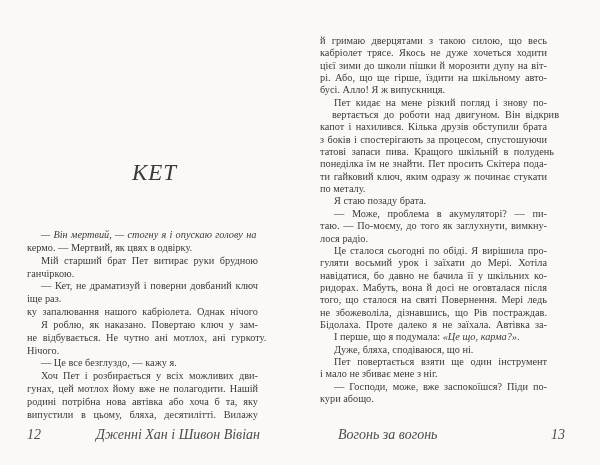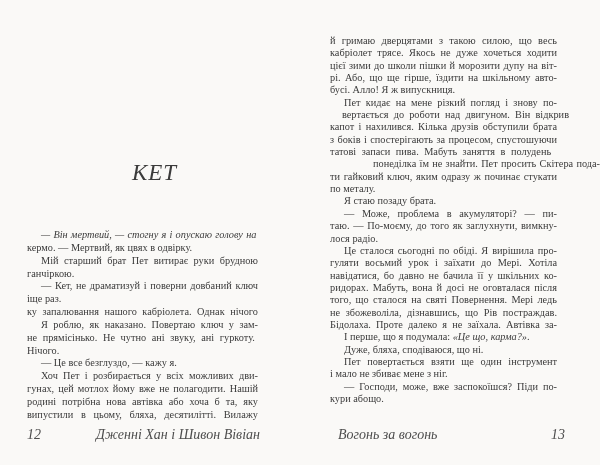--- a/index.html
+++ b/index.html
@@ -12,21 +12,21 @@
   .chapter-title{
     position:absolute;left:27px;top:144px;width:231px;
     text-align:center;font-style:italic;font-weight:normal;
     font-size:23px;line-height:34px;letter-spacing:1px;margin:12px;
     color:var(--ink,#3b3b3b);
   }
   .bodytext{position:absolute;font-size:10.3px;}
   .bodytext .line{white-space:nowrap;overflow:visible;}
   .left-body{left:27px;top:229px;width:231px;}
   .left-body .line{line-height:12.85px;height:12.85px;}
-  .right-body{left:330px;top:35px;width:227px;}
+  .right-body{left:320px;top:35px;width:227px;}
   .right-body .line{line-height:12.35px;height:12.35px;}
   .line.ind{text-indent:14px;}
   .footer{
     position:absolute;top:429px;display:flex;justify-content:space-between;
     font-style:italic;font-size:14px;line-height:12px;
     color:var(--muted,#4d4d4d);
   }
   .footer-left{left:27px;width:233px;}
   .footer-right{left:338px;width:227px;}
 </style>
@@ -39,21 +39,21 @@
     <h1 class="chapter-title">КЕТ</h1>
     <div class="bodytext left-body">
         <div class="line ind" style="word-spacing: 0.652778px; font-style: italic;"><span><span>— Він мертвий, — стогну я і опускаю голову на</span></span></div>
         <div class="line end"><span><span>кермо. — Мертвий, як цвях в одвірку.</span></span></div>
         <div class="line ind" style="word-spacing: 2.82031px;"><span><span>Мій старший брат Пет витирає руки брудною</span></span></div>
         <div class="line end"><span><span>ганчіркою.</span></span></div>
         <div class="line ind" style="word-spacing: 1.12723px;"><span><span>— Кет, не драматизуй і поверни довбаний ключ</span></span></div>
         <div class="line end"><span><span>іще раз.</span></span></div>
         <div class="line" style="word-spacing: 2.9375px;"><span><span>ку запалювання нашого кабріолета. Однак нічого</span></span></div>
         <div class="line ind" style="word-spacing: 2.87277px;"><span><span>Я роблю, як наказано. Повертаю ключ у зам-</span></span></div>
-        <div class="line" style="word-spacing: 3.06027px;"><span><span>не прямісінько. Не чутно ані звуку, ані гуркоту.</span></span></div>
+        <div class="line" style="word-spacing: 3.06027px;"><span><span>не відбувається. Не чутно ані мотлох, ані гуркоту.</span></span></div>
         <div class="line end"><span><span>Нічого.</span></span></div>
         <div class="line ind end"><span><span>— Це все безглуздо, — кажу я.</span></span></div>
         <div class="line ind" style="word-spacing: 2.67857px;"><span><span>Хоч Пет і розбирається у всіх можливих дви-</span></span></div>
         <div class="line" style="word-spacing: 1.46429px;"><span><span>гунах, цей мотлох йому вже не полагодити. Нашій</span></span></div>
         <div class="line" style="word-spacing: 3.24219px;"><span><span>родині потрібна нова автівка або хоча б та, яку</span></span></div>
         <div class="line" style="word-spacing: 5.09063px;"><span><span>випустили в цьому, бляха, десятилітті. Вилажу</span></span></div>
       </div>
     <div class="footer footer-left">
       <span>12</span>
       <span>Дженні Хан і Шивон Вівіан</span>
@@ -64,22 +64,22 @@
     <div class="bodytext right-body">
         <div class="line" style="word-spacing: 3.63616px;"><span><span>й гримаю дверцятами з такою силою, що весь</span></span></div>
         <div class="line" style="word-spacing: 2.85938px;"><span><span>кабріолет трясе. Якось не дуже хочеться ходити</span></span></div>
         <div class="line" style="word-spacing: 0.828125px;"><span><span>цієї зими до школи пішки й морозити дупу на віт-</span></span></div>
         <div class="line" style="word-spacing: 1.95117px;"><span><span>рі. Або, що ще гірше, їздити на шкільному авто-</span></span></div>
         <div class="line end"><span><span>бусі. Алло! Я ж випускниця.</span></span></div>
         <div class="line ind" style="word-spacing: 2.625px;"><span><span>Пет кидає на мене різкий погляд і знову по-</span></span></div>
         <div class="line" style="word-spacing: 2.58594px; padding-left: 12px;"><span><span>вертається до роботи над двигуном. Він відкрив</span></span></div>
         <div class="line" style="word-spacing: 1.6849px;"><span><span>капот і нахилився. Кілька друзів обступили брата</span></span></div>
         <div class="line" style="word-spacing: 0.841146px;"><span><span>з боків і спостерігають за процесом, спустошуючи</span></span></div>
-        <div class="line" style="word-spacing: 2.92188px;"><span><span>татові запаси пива. Мабуть заняття в полудень</span></span></div>
-        <div class="line" style="word-spacing: 0.720982px; margin-left: 43px;"><span><span>понеділка їм не знайти. Пет просить Скітера пода-</span></span></div>
+        <div class="line" style="word-spacing: 2.92188px;"><span><span>татові запаси пива. Кращого шкільній в полудень</span></span></div>
+        <div class="line" style="word-spacing: 0.720982px;"><span><span>понеділка їм не знайти. Пет просить Скітера пода-</span></span></div>
         <div class="line" style="word-spacing: 1.0625px;"><span><span>ти гайковий ключ, яким одразу ж починає стукати</span></span></div>
         <div class="line end"><span><span>по металу.</span></span></div>
         <div class="line ind end"><span><span>Я стаю позаду брата.</span></span></div>
         <div class="line ind" style="word-spacing: 5.09896px;"><span><span>— Може, проблема в акумуляторі? — пи-</span></span></div>
         <div class="line" style="word-spacing: 1.16518px;"><span><span>таю. — По-моєму, до того як заглухнути, вимкну-</span></span></div>
         <div class="line end"><span><span>лося радіо.</span></span></div>
         <div class="line ind" style="word-spacing: 1.45759px;"><span><span>Це сталося сьогодні по обіді. Я вирішила про-</span></span></div>
         <div class="line" style="word-spacing: 3.65848px; text-align: right;"><span><span>гуляти восьмий урок і заїхати до Мері. Хотіла</span></span></div>
         <div class="line" style="word-spacing: 1.98047px;"><span><span>навідатися, бо давно не бачила її у шкільних ко-</span></span></div>
         <div class="line" style="word-spacing: 1.6183px;"><span><span>ридорах. Мабуть, вона й досі не оговталася після</span></span></div>

